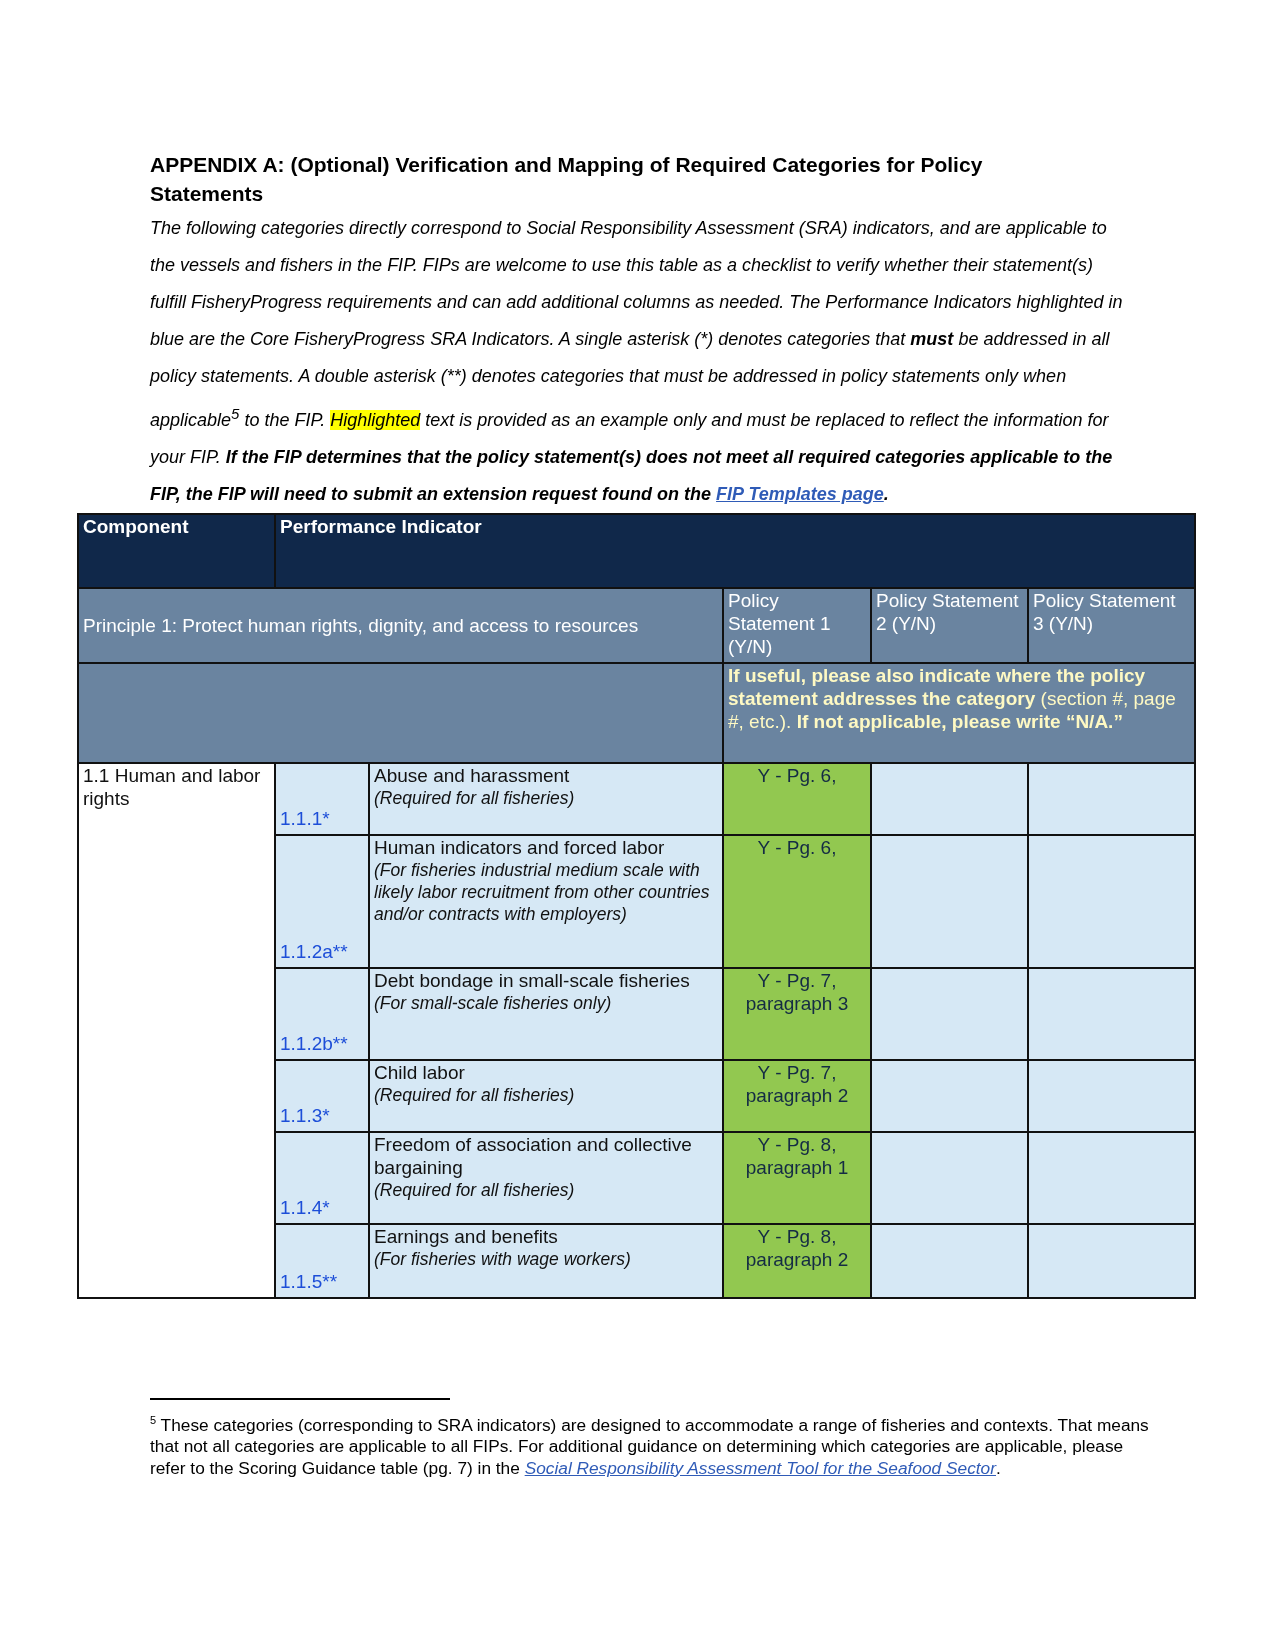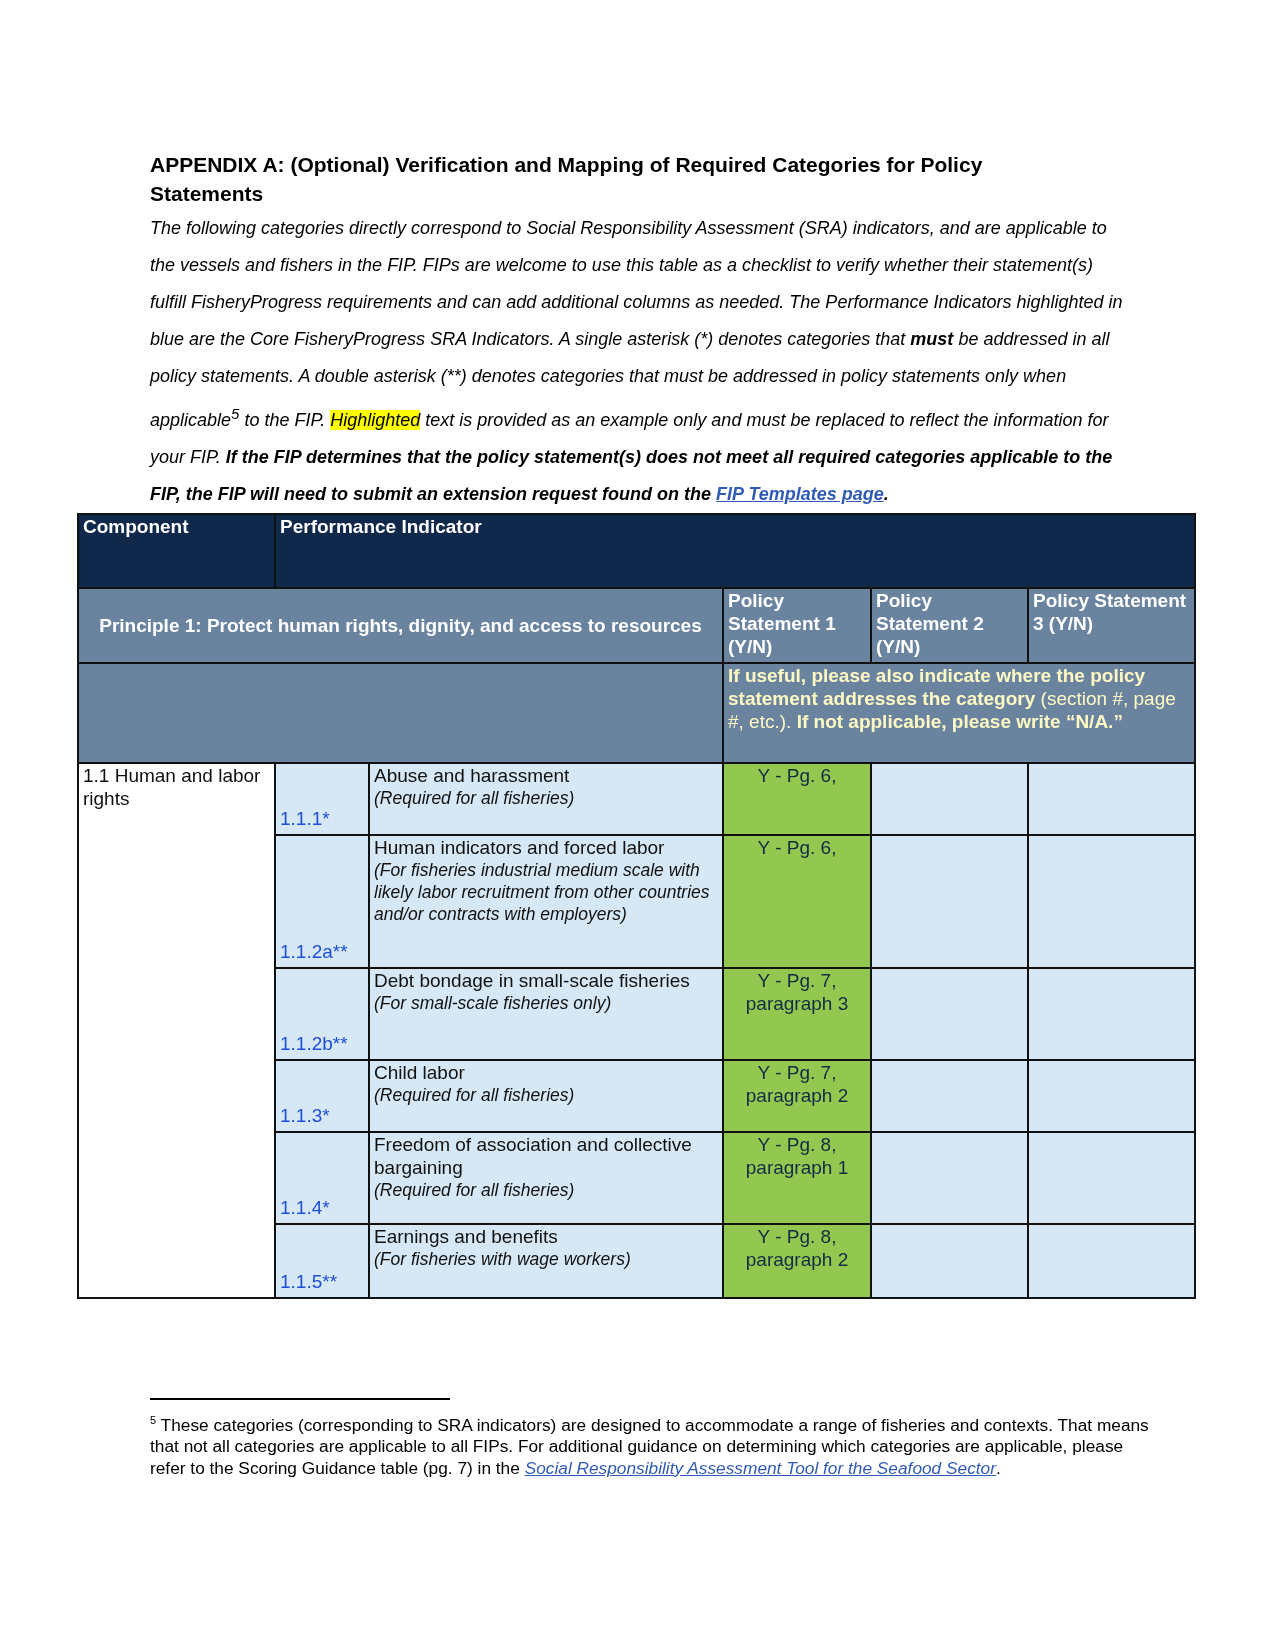--- a/index.html
+++ b/index.html
@@ -12,22 +12,22 @@
            font-style: italic; font-size: 18px; line-height: 37px; }
   .intro b { font-weight: bold; }
   .hl { background: #ffff00; }
   .link { color: #2f5bb7; text-decoration: underline; }
 
   table.grid { position: absolute; left: 77px; top: 513px; width: 1117px;
                border-collapse: collapse; table-layout: fixed; padding-left: 24px; }
   table.grid td { border: 2px solid #111; padding: 0 4px; vertical-align: top;
                   font-size: 19px; line-height: 23px; }
   .hdr td { background: #10284a; color: #fff; font-weight: bold; height: 72px; padding-top: 8px; }
-  .principle td { background: #6a84a0; color: #fff; font-weight: bold; }
-  .principle .ptitle { vertical-align: middle; text-align: center; }
+  .principle td { background: #6a84a0; color: #fff; font-weight: normal; }
+  .principle .ptitle { vertical-align: middle; }
   .note td { background: #6a84a0; color: #fef9c3; height: 98px; }
   .note .noteb { font-weight: bold; }
   .comp { background: #ffffff; color: #111; }
   .num  { background: #d6e8f5; color: #1d4ed8; vertical-align: bottom !important; padding-bottom: 4px !important; }
   .cat  { background: #d6e8f5; color: #111; }
   .cat .sub { font-style: italic; font-size: 17.5px; line-height: 22px; display: block; }
   .ps1  { background: #92c850; color: #142b44; text-align: center; }
   .ps   { background: #d6e8f5; }
 
   .fn-rule { position: absolute; left: 150px; top: 1398px; width: 300px; height: 2px; background: #000; }

